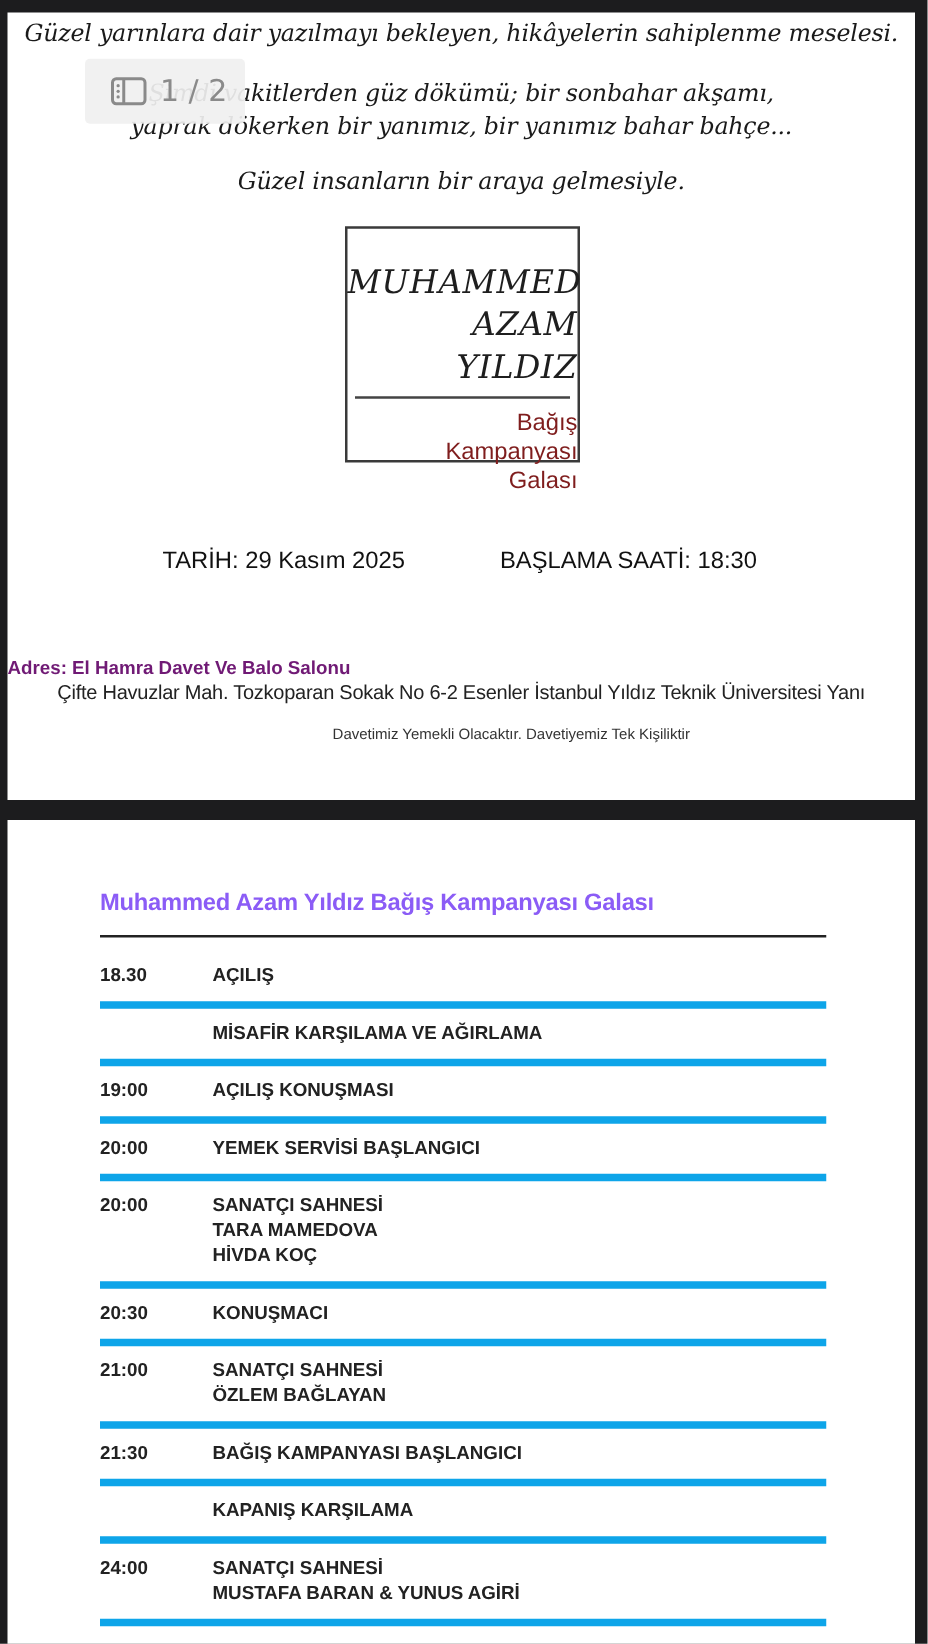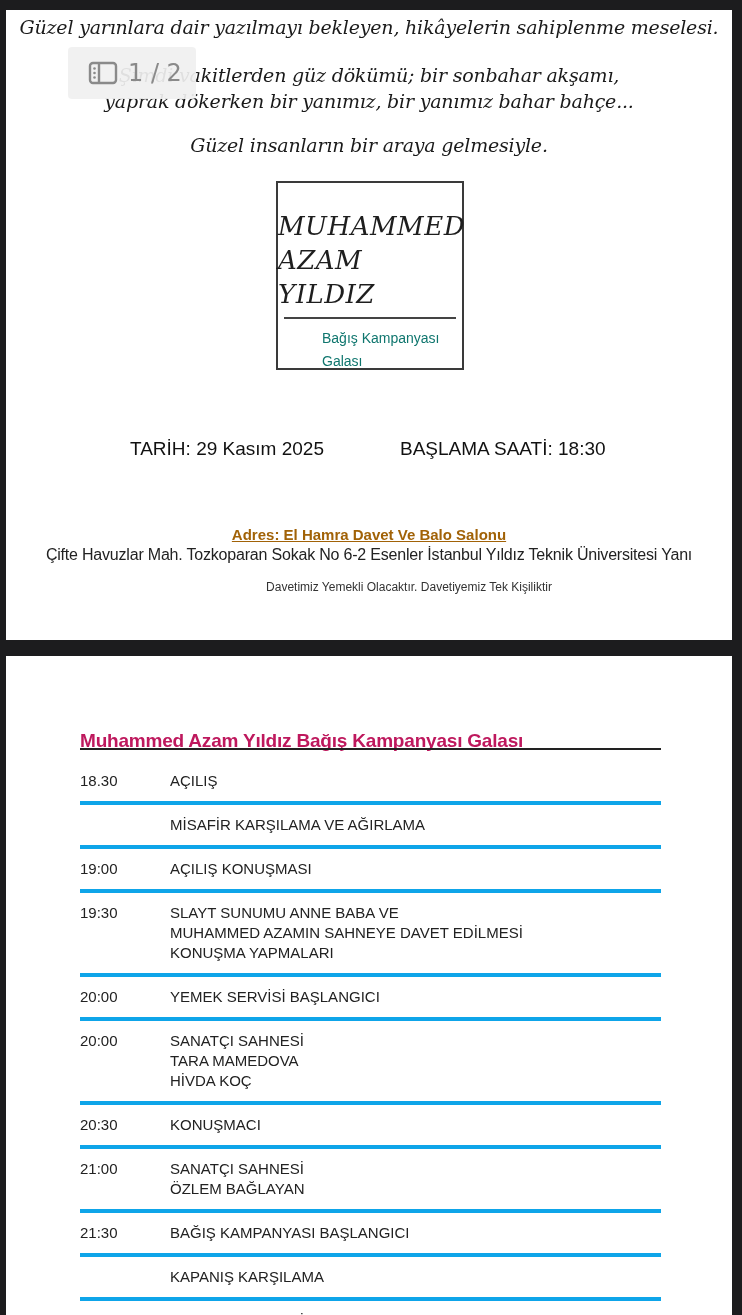--- a/index.html
+++ b/index.html
@@ -26,41 +26,41 @@
     background: rgba(240,240,240,0.92); border-radius: 4px;
     display: flex; align-items: center; gap: 10px; padding-left: 20px; box-sizing: border-box;
     color: #8a8a8a; font-size: 24px; font-family: "DejaVu Sans", sans-serif;
     z-index: 5;
     margin-left: 28px;
   }
   .badge svg { display: block; }
 
   .namebox {
     position: absolute; left: 270px; top: 171px; width: 188px; height: 189px;
-    border: 2px solid #3a3a3a; box-sizing: border-box; text-align: left;
+    border: 2px solid #3a3a3a; box-sizing: border-box; text-align: right;
   }
   .namebox .name {
     font-family: "DejaVu Serif", serif; font-style: italic; font-size: 26px;
     color: #1e1e1e; line-height: 34px; margin-top: 26px; letter-spacing: 0.5px;
   }
   .namebox .rule { width: 172px; height: 2px; background: #444; margin: 6px auto 8px; }
-  .namebox .sub { font-size: 14px; color: #0f766e; line-height: 23px; padding-left: 44px; }
+  .namebox .sub { font-size: 19px; color: #7f1d1d; line-height: 23px; padding-left: 44px; }
 
   .datetime { position: absolute; top: 428px; font-size: 19px; color: #111; }
-  .addr-title { position: absolute; top: 516px; left: 0; width: 100%; text-align: center;
-    font-weight: bold; font-size: 15px; color: #a16207; text-decoration: underline; }
+  .addr-title { position: absolute; top: 516px; left: 0; width: 100%; 
+    font-weight: bold; font-size: 15px; color: #701a75; }
   .addr-line { position: absolute; top: 536px; left: 0; width: 100%; text-align: center;
     font-size: 16px; color: #222; letter-spacing: -0.2px; }
   .note { position: absolute; top: 570px; left: 0; width: 100%; text-align: center;
     font-size: 12px; color: #333; padding-left: 40px; }
 
-  .prog-title { position: absolute; left: 74px; top: 56px; font-weight: bold; font-size: 19px; color: #be185d; letter-spacing: -0.2px; margin-top: 18px; }
+  .prog-title { position: absolute; left: 74px; top: 56px; font-weight: bold; font-size: 19px; color: #8b5cf6; letter-spacing: -0.2px; }
   .prog-rule { position: absolute; left: 74px; top: 92px; width: 581px; height: 2px; background: #222; }
   .rows { position: absolute; left: 74px; top: 105px; width: 581px; }
-  .row { display: flex; border-bottom: 4px solid #0ea5e9; padding: 10px 0 10px 0; }
+  .row { display: flex; border-bottom: 6px solid #0ea5e9; padding: 10px 0 10px 0; font-weight: bold; }
   .row .time { width: 90px; font-size: 15px; color: #222; line-height: 20px; }
   .row .desc { font-size: 15px; color: #222; line-height: 20px; }
   .row .desc div { white-space: nowrap; }
 </style>
 </head>
 <body>
 
 <div class="page" id="page1">
   <div class="badge">
     <span>
@@ -116,28 +116,20 @@
           <div>MİSAFİR KARŞILAMA VE AĞIRLAMA</div>
         </div>
       </div>
       <div class="row">
         <div class="time">19:00</div>
         <div class="desc">
           <div>AÇILIŞ KONUŞMASI</div>
         </div>
       </div>
       <div class="row">
-        <div class="time">19:30</div>
-        <div class="desc">
-          <div>SLAYT SUNUMU ANNE BABA VE</div>
-          <div>MUHAMMED AZAMIN SAHNEYE DAVET EDİLMESİ</div>
-          <div>KONUŞMA YAPMALARI</div>
-        </div>
-      </div>
-      <div class="row">
         <div class="time">20:00</div>
         <div class="desc">
           <div>YEMEK SERVİSİ BAŞLANGICI</div>
         </div>
       </div>
       <div class="row">
         <div class="time">20:00</div>
         <div class="desc">
           <div>SANATÇI SAHNESİ</div>
           <div>TARA MAMEDOVA</div>

